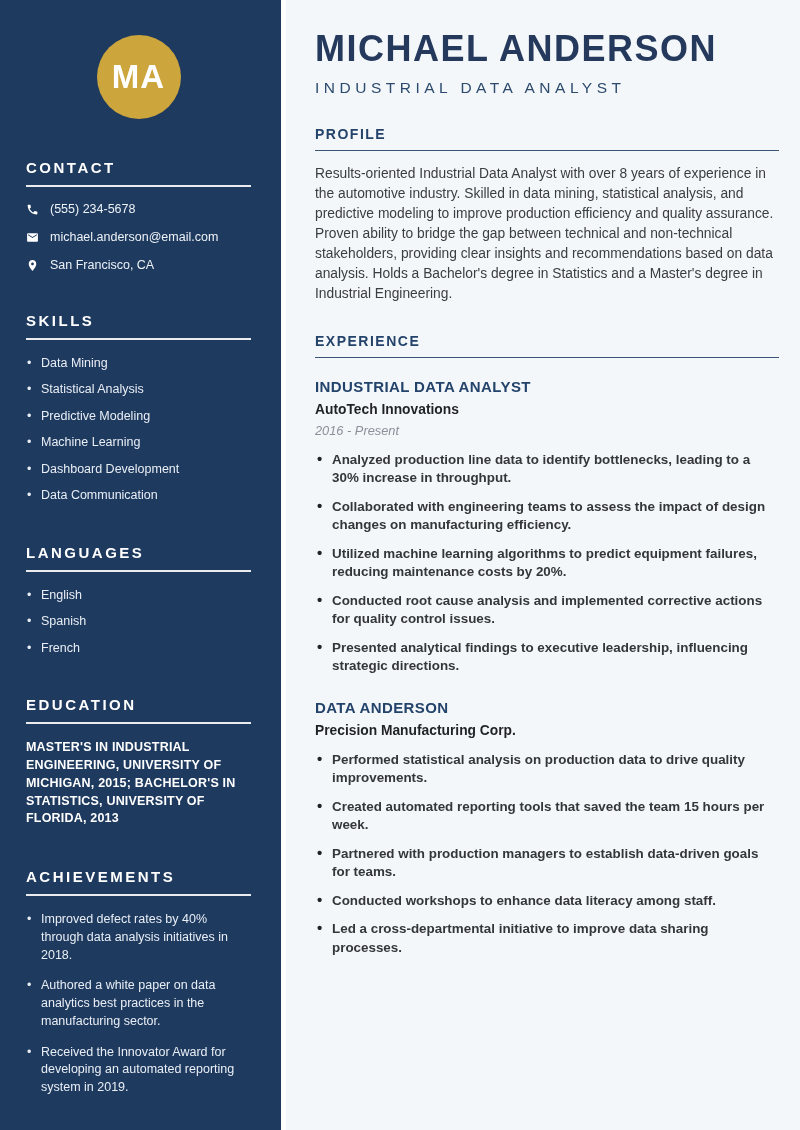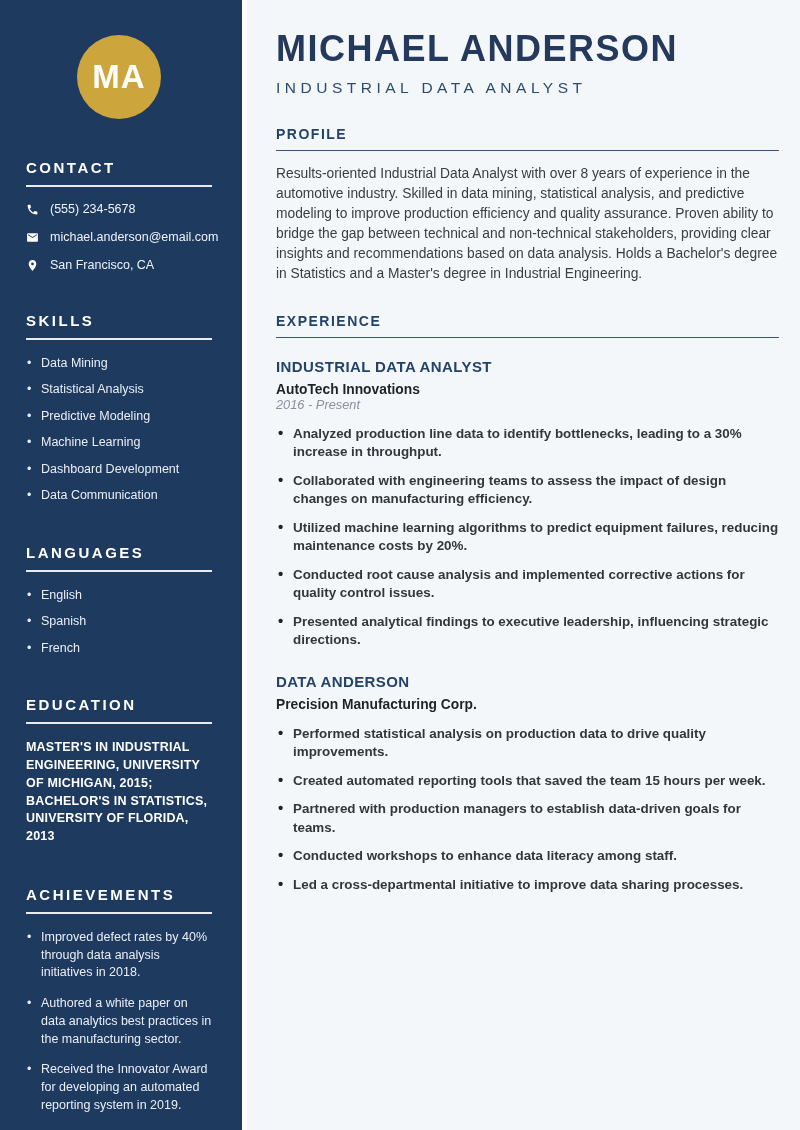--- a/index.html
+++ b/index.html
@@ -4,21 +4,21 @@
 <style>
   * { margin:0; padding:0; box-sizing:border-box; }
   html,body { width:800px; height:1130px; }
   body {
     display:flex;
     font-family:"Liberation Sans", sans-serif;
     background:#f4f7f9;
   }
   
   .sidebar {
-    width:242px; flex-shrink:0;
+    width:281px; flex-shrink:0;
     background:#1e3a5f;
     color:#ffffff;
     padding:35px 30px 0 26px;
     overflow:hidden;
   }
   .divider-strip { width:5px; background:#ffffff; flex-shrink:0; }
   .avatar {
     width:84px; height:84px; border-radius:50%;
     background:#cda53d;
     margin:0 auto;
@@ -81,21 +81,21 @@
   }
   .job { margin-top:20px; }
   .job + .job { margin-top:23px; }
   .job-title {
     font-size:15px; font-weight:bold; color:#24436b; letter-spacing:0.4px;
   }
   .job-company {
     font-size:13.8px; font-weight:bold; color:#1f2227; margin-top:7px;
   }
   .job-dates {
-    font-size:12.8px; font-style:italic; color:#8b909a; 
+    font-size:12.8px; font-style:italic; color:#8b909a; margin-top:6px;
   }
   .job-bullets { margin-top:13px; list-style:none;font-weight:bold; }
   .job-bullets li {
     position:relative; padding-left:17px;
     font-size:13.4px; color:#33363b; line-height:18.5px;
     margin-bottom:10px;
   }
   .job-bullets li::before {
     content:"•"; position:absolute; left:2px; top:-1px;
     font-size:15px; color:#1f2227;

